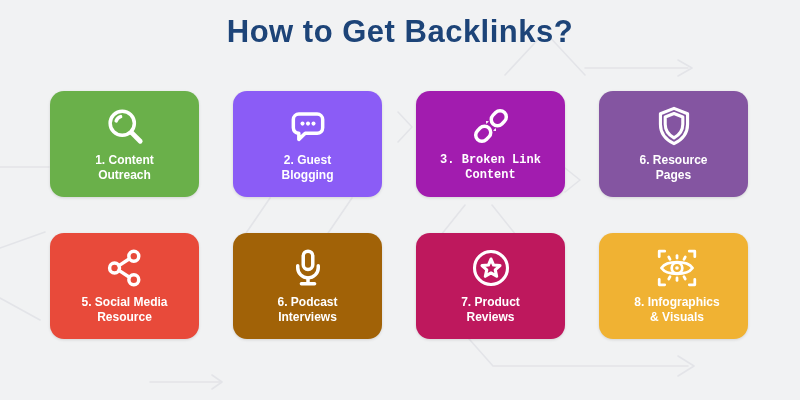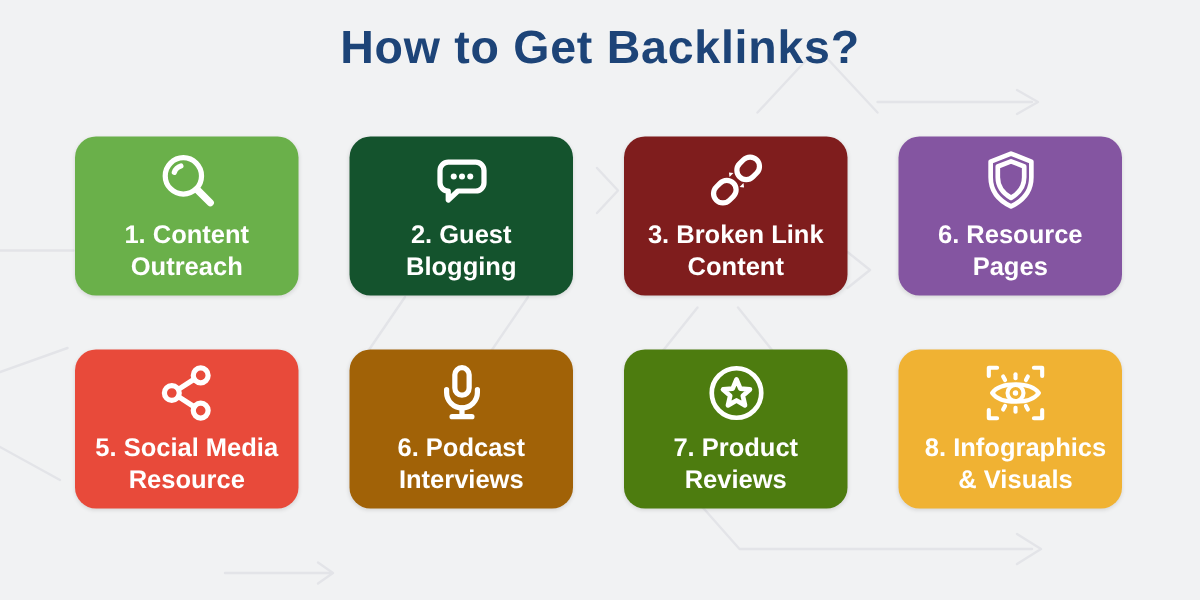--- a/index.html
+++ b/index.html
@@ -45,21 +45,21 @@
     box-shadow: 0 1px 3px rgba(0,0,0,0.12);
   }
   .card .icon {
     display: block;
     width: 44px; height: 44px;
     margin-bottom: 5px;
   }
   .card .icon svg { width: 44px; height: 44px; display: block; }
   .card .lbl {
     color: #ffffff;
-    font-size: 17px;
+    font-size: 12px;
     font-weight: bold;
     line-height: 1.18;
     text-align: center;
     white-space: nowrap;
   }
 </style>
 </head>
 <body style="background-color: rgb(241, 242, 243);">
 
 <svg class="decor" viewBox="0 0 800 400" fill="none" stroke="#e3e4e8" stroke-width="1.6" stroke-linecap="round" stroke-linejoin="round">
@@ -90,34 +90,34 @@
       <svg viewBox="0 0 24 24" stroke="#fff" fill="none" stroke-width="1.9" stroke-linecap="round">
         <circle cx="10.5" cy="10.5" r="6.6"></circle>
         <path d="M7.2 9.2 A 3.6 3.6 0 0 1 9.6 6.9"></path>
         <line x1="15.6" y1="15.6" x2="20.3" y2="20.3" stroke-width="2.6"></line>
       </svg>
     </span>
     <div class="lbl">1. Content</div>
     <div class="lbl">Outreach</div>
   </div>
 
-  <div class="card" style="background-color: #14532d;">
+  <div class="card" style="background-color: #8b5cf6;">
     <span class="icon">
       <svg viewBox="0 0 24 24" stroke="#fff" fill="none" stroke-width="1.9" stroke-linecap="round" stroke-linejoin="round">
         <path d="M7 5.5 H 17 A 3 3 0 0 1 20 8.5 V 13 A 3 3 0 0 1 17 16 H 10.5 L 7 19.3 V 16 A 3 3 0 0 1 4 13 V 8.5 A 3 3 0 0 1 7 5.5 Z"></path>
         <circle cx="9" cy="10.7" r="1.1" fill="#fff" stroke="none"></circle>
         <circle cx="12" cy="10.7" r="1.1" fill="#fff" stroke="none"></circle>
         <circle cx="15" cy="10.7" r="1.1" fill="#fff" stroke="none"></circle>
       </svg>
     </span>
     <div class="lbl">2. Guest</div>
     <div class="lbl">Blogging</div>
   </div>
 
-  <div class="card" style="background-color: #7f1d1d;">
+  <div class="card" style="background-color: #a21caf; font-family: Liberation Mono, monospace;">
     <span class="icon">
       <svg viewBox="0 0 24 24" stroke="#fff" fill="none" stroke-width="1.9" stroke-linejoin="round">
         <g transform="rotate(45 12 12)">
           <rect x="8.6" y="1.6" width="6.8" height="8.8" rx="3.4"></rect>
           <rect x="8.6" y="13.6" width="6.8" height="8.8" rx="3.4"></rect>
           <polygon points="9.4,11 8.1,12 9.4,13" fill="#fff" stroke="none"></polygon>
           <polygon points="14.6,11 15.9,12 14.6,13" fill="#fff" stroke="none"></polygon>
         </g>
       </svg>
     </span>
@@ -156,21 +156,21 @@
         <rect x="9.4" y="2.8" width="5.2" height="10" rx="2.6"></rect>
         <path d="M6.4 10.8 V 11.8 A 5.6 5.6 0 0 0 17.6 11.8 V 10.8"></path>
         <line x1="12" y1="17.4" x2="12" y2="19.8"></line>
         <line x1="8.4" y1="20.6" x2="15.6" y2="20.6"></line>
       </svg>
     </span>
     <div class="lbl">6. Podcast</div>
     <div class="lbl">Interviews</div>
   </div>
 
-  <div class="card" style="background-color: #4d7c0f;">
+  <div class="card" style="background-color: #be185d;">
     <span class="icon">
       <svg viewBox="0 0 24 24" stroke="#fff" fill="none" stroke-width="1.7" stroke-linejoin="round">
         <circle cx="12" cy="12" r="9"></circle>
         <polygon points="12,7.1 13.4,10.4 16.9,10.7 14.3,13 15.1,16.5 12,14.7 8.9,16.5 9.7,13 7.1,10.7 10.6,10.4"></polygon>
       </svg>
     </span>
     <div class="lbl">7. Product</div>
     <div class="lbl">Reviews</div>
   </div>
 

